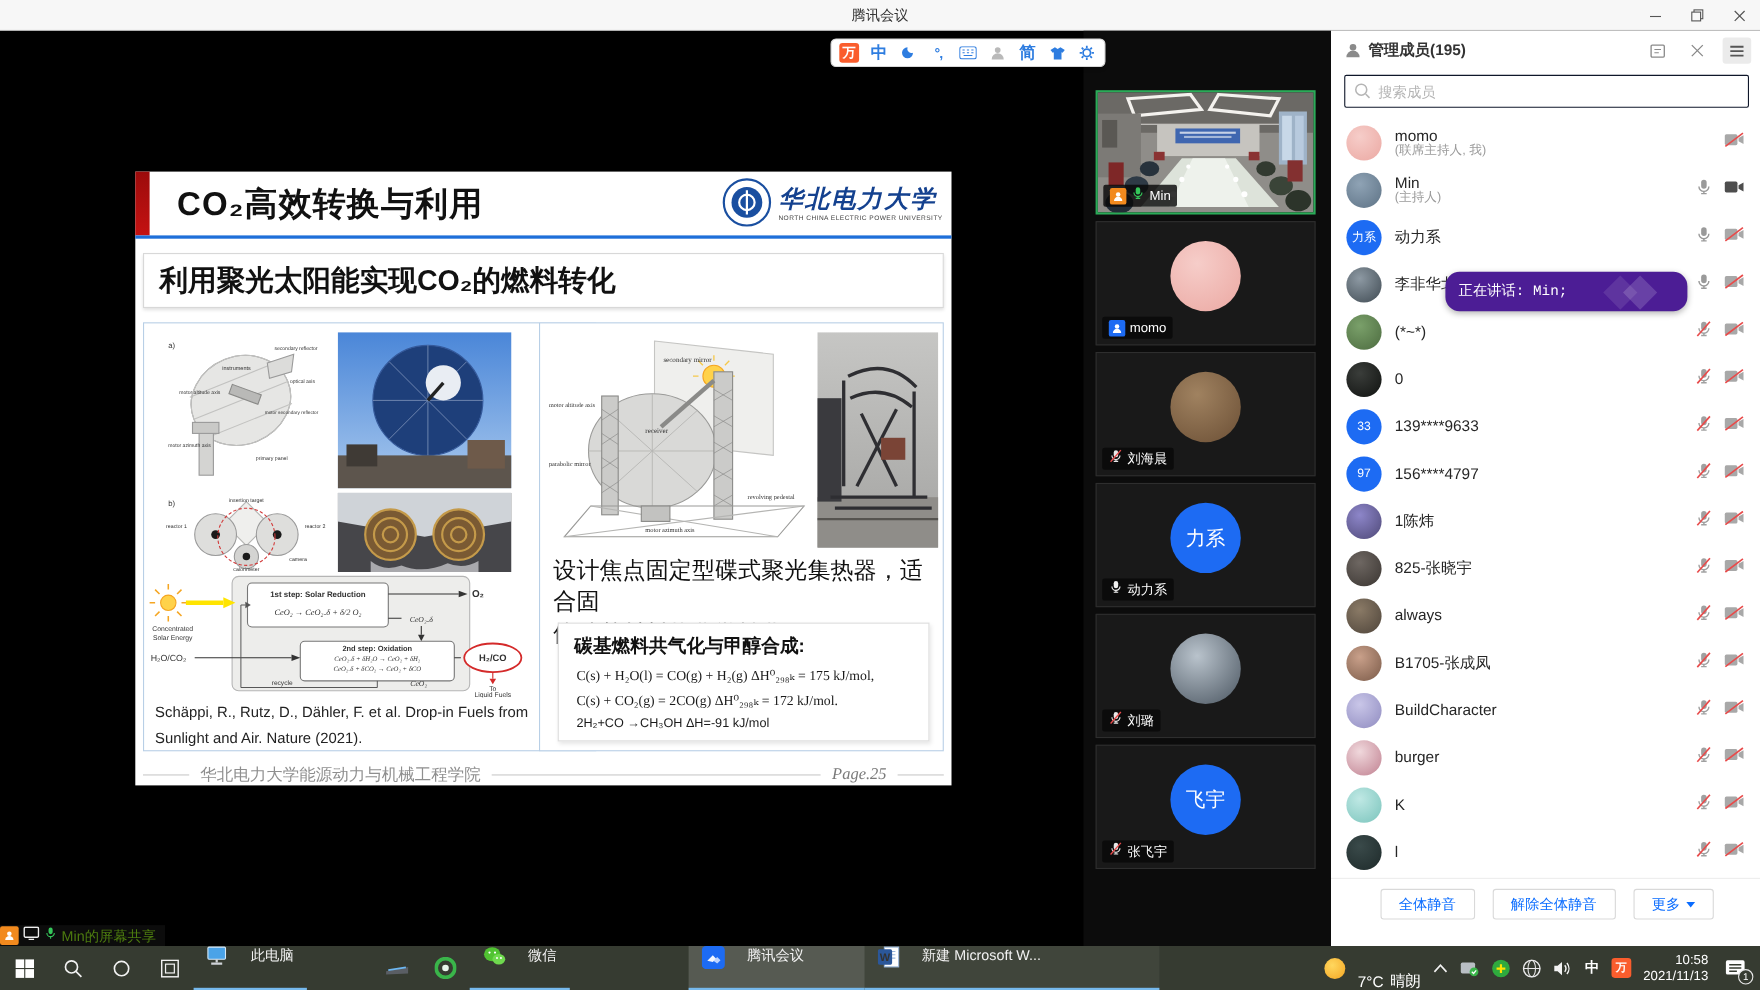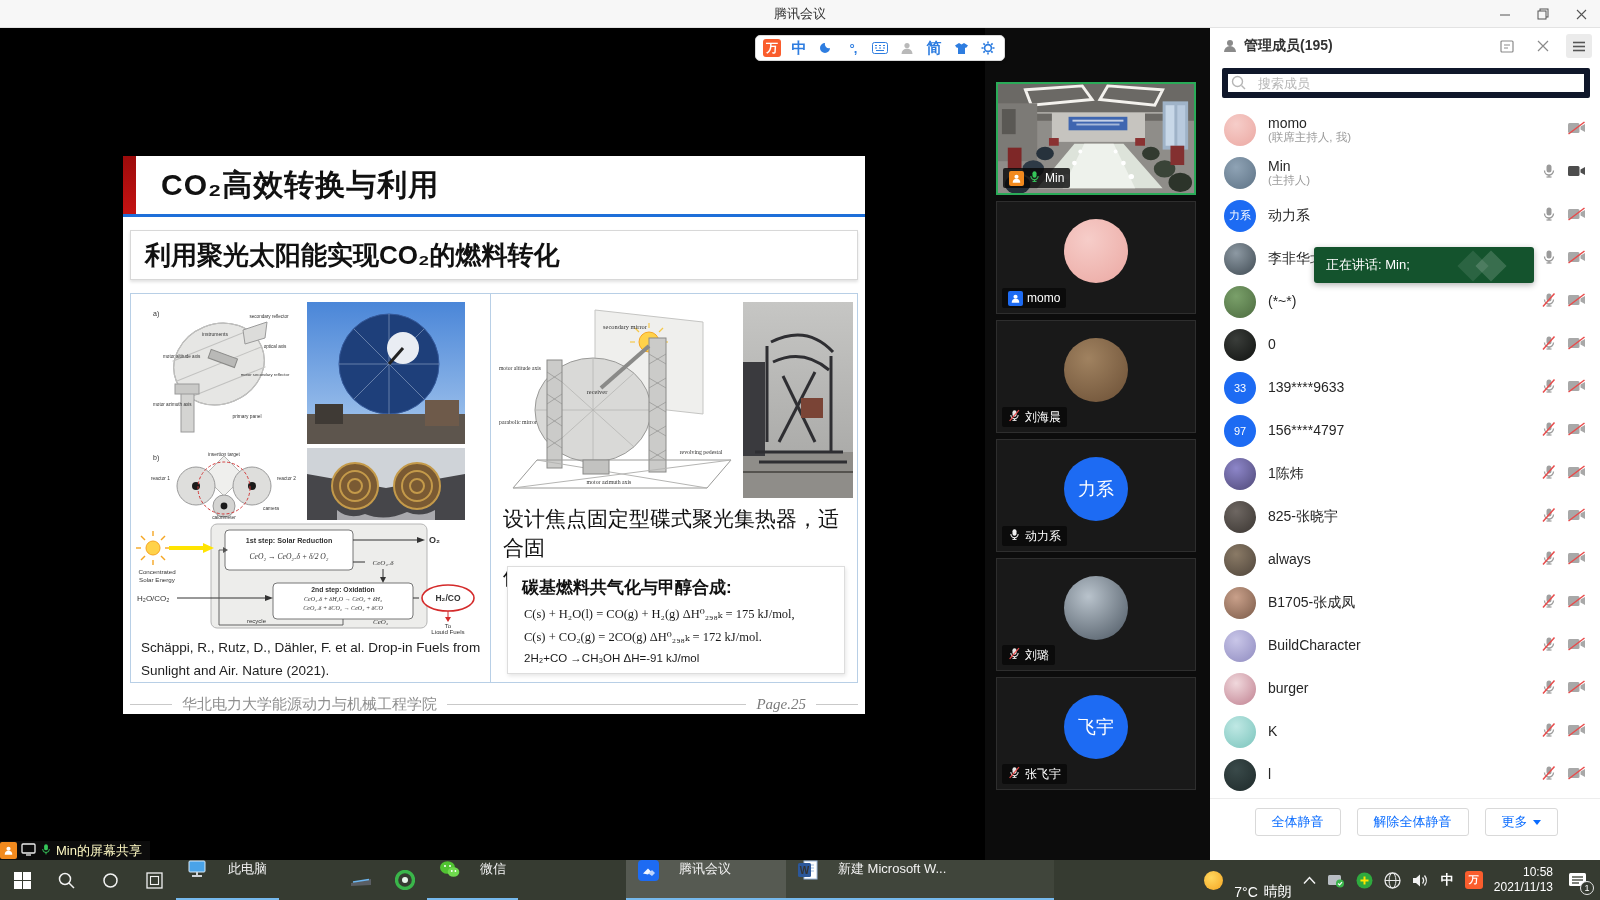--- a/index.html
+++ b/index.html
@@ -41,21 +41,21 @@
   .eq-title { font-size:17px; font-weight:bold; margin:9px 0 2px 14px; }
   .eq { font-family:"Liberation Serif","DejaVu Serif",serif; font-size:12.5px; margin:7px 0 0 16px; color:#1a1a1a; }
   .eq.small { font-family:"Liberation Sans",sans-serif; font-size:11.5px; }
   .s-footer { position:absolute; left:7px; right:7px; top:538px; height:20px; display:flex; align-items:center; gap:10px; color:#8f8f8f; font-size:15px; }
   .s-footer .ln { height:1px; background:#c9c9c9; }
   .s-footer .page { font-family:"Liberation Serif",serif; font-style:italic; color:#7a7a7a; }
   svg text { fill:#333; }
 
   
   .share-banner { position:absolute; left:0; bottom:0; height:19px; background:#0c0c0c; display:flex; align-items:center; gap:4px; padding:0 8px 0 0; z-index:6; }
-  .share-banner .txt { color:#fef9c3; font-size:13px; }
+  .share-banner .txt { color:#4d7c0f; font-size:13px; }
   .mini-badge { width:17px; height:17px; border-radius:2px; display:flex; align-items:center; justify-content:center; }
   .mini-badge.orange { background:#f28a1e; }
 
   
   .tiles-col { position:absolute; left:985px; top:0; width:225px; height:832px; background:#0c0c0c; padding:54px 0 0 11px; }
   .tile { position:relative; width:200px; height:113px; background:#191919; border:1px solid #2e2e2e; margin-bottom:6px; }
   .tile.active { border:2px solid #2aab58; }
   .tile-avatar { position:absolute; left:50%; top:44%; transform:translate(-50%,-50%); width:64px; height:64px; border-radius:50%; display:flex; align-items:center; justify-content:center; font-size:18px; color:#fff; }
   .tile-avatar.blue { background:#1d6bf3; }
   .tile-label { position:absolute; left:5px; bottom:5px; background:rgba(8,8,8,.82); height:20px; display:flex; align-items:center; gap:4px; padding:0 6px; border-radius:2px; z-index:2; }
@@ -66,32 +66,32 @@
   .room-svg { position:absolute; inset:0; width:100%; height:100%; }
 
   
   .panel { position:absolute; left:1210px; top:0; width:392px; height:832px; background:#fff; }
   .p-header { height:36px; display:flex; align-items:center; padding:0 10px 0 12px; }
   .p-title { font-size:14px; color:#333; font-weight:bold; margin-left:6px; }
   .p-hicons { margin-left:auto; display:flex; align-items:center; gap:10px; }
   .p-hbtn { width:26px; height:24px; display:flex; align-items:center; justify-content:center; border-radius:3px; }
   .p-hbtn.menu { background:#ebebeb; }
   .p-search { margin:4px 12px 10px; position:relative; }
-  .p-search input { width:100%; height:30px; border:6px solid #0f172a; border-radius:2px; padding:0 8px 0 30px; font-size:13px; color:#333; outline:none; }
+  .p-search input { width:100%; height:30px; border:1px solid #0f172a; border-radius:2px; padding:0 8px 0 30px; font-size:13px; color:#333; outline:none; }
   .p-search input::placeholder { color:#b5b5b5; }
   .p-search .mag { position:absolute; left:9px; top:7px; }
   .m-list { position:relative; }
   .m-row { height:43px; display:flex; align-items:center; padding-left:14px; }
   .m-avatar { width:32px; height:32px; border-radius:50%; flex:0 0 32px; display:flex; align-items:center; justify-content:center; color:#fff; font-size:11px; }
   .m-avatar.blue { background:#1d6bf3; }
   .m-info { margin-left:12px; line-height:1.15; }
   .m-name { font-size:14px; color:#262626; }
   .m-sub { font-size:11.5px; color:#9b9b9b; }
   .m-icons { margin-left:auto; display:flex; align-items:center; gap:10px; padding-right:16px; }
-  .tooltip { position:absolute; left:104px; top:139px; width:220px; height:36px; background:#14532d; border-radius:3px; color:#fff; font-size:13px; line-height:36px; padding-left:12px; z-index:9; box-shadow:0 2px 6px rgba(0,0,0,.3); overflow:hidden; }
+  .tooltip { position:absolute; left:104px; top:139px; width:220px; height:36px; background:#4c1d95; border-radius:13px; color:#fff; font-size:13px; line-height:36px; padding-left:12px; z-index:9; box-shadow:0 2px 6px rgba(0,0,0,.3); overflow:hidden;font-family:Liberation Mono, monospace; }
   .tooltip .wm1,.tooltip .wm2 { position:absolute; width:22px; height:22px; background:rgba(255,255,255,.10); transform:rotate(45deg); top:8px; }
   .tooltip .wm1 { left:148px; } .tooltip .wm2 { left:166px; background:rgba(255,255,255,.16); }
   .p-footer { position:absolute; left:0; right:0; top:770px; border-top:1px solid #ededed; padding-top:9px; display:flex; justify-content:center; gap:16px; }
   .p-btn { height:28px; border:1px solid #d9d9d9; background:#fff; border-radius:3px; color:#0a6cff; font-size:13px; padding:0 16px; display:flex; align-items:center; gap:5px; }
   .caret { width:0; height:0; border-left:4px solid transparent; border-right:4px solid transparent; border-top:5px solid #0a6cff; }
 
   
   .taskbar { position:absolute; left:0; top:860px; width:1600px; height:40px; background:#363b31; display:flex; align-items:center; }
   .tb-ic { width:44px; height:40px; display:flex; align-items:center; justify-content:center; }
   .tb-app { height:40px; display:flex; align-items:flex-start; gap:20px; padding:0 12px; position:relative; color:#f2f2f2; font-size:13px; }
@@ -176,20 +176,32 @@
               <line x1="11.6" y1="2.4" x2="10.1" y2="3.9"></line>
               <line x1="2.4" y1="11.6" x2="3.9" y2="10.1"></line>
             </g>
           </svg>
         </span>
     </div>
 
     <div class="slide">
       <div class="red-bar"></div>
       <div class="s-title">CO₂高效转换与利用</div>
+      <div class="s-logo">
+        <svg width="46" height="46">
+            <circle cx="23" cy="23" r="21" fill="none" stroke="#1a4fa0" stroke-width="2"></circle>
+            <circle cx="23" cy="23" r="14" fill="#1a4fa0"></circle>
+            <path d="M16 23a7 7 0 0 1 14 0a7 7 0 0 1-14 0" fill="none" stroke="#fff" stroke-width="2"></path>
+            <path d="M23 12v22" stroke="#fff" stroke-width="2"></path>
+          </svg>
+        <div>
+          <div class="univ-cn">华北电力大学</div>
+          <div class="univ-en">NORTH CHINA ELECTRIC POWER UNIVERSITY</div>
+        </div>
+      </div>
       <div class="blue-line"></div>
       <div class="s-section">利用聚光太阳能实现CO₂的燃料转化</div>
 
       <div class="s-left">
         <svg class="abs" style="left:16px;top:8px;" width="154" height="142" viewBox="0 0 154 142">
           <text x="6" y="14" font-size="7">a)</text>
           <g transform="rotate(-22 72 62)">
               <ellipse cx="72" cy="62" rx="46" ry="40" fill="#e6e6e4" stroke="#9a9a9a"></ellipse>
               <ellipse cx="72" cy="62" rx="46" ry="40" fill="none" stroke="#c2c2c0"></ellipse>
               <line x1="30" y1="42" x2="114" y2="42" stroke="#c2c2c0"></line>

